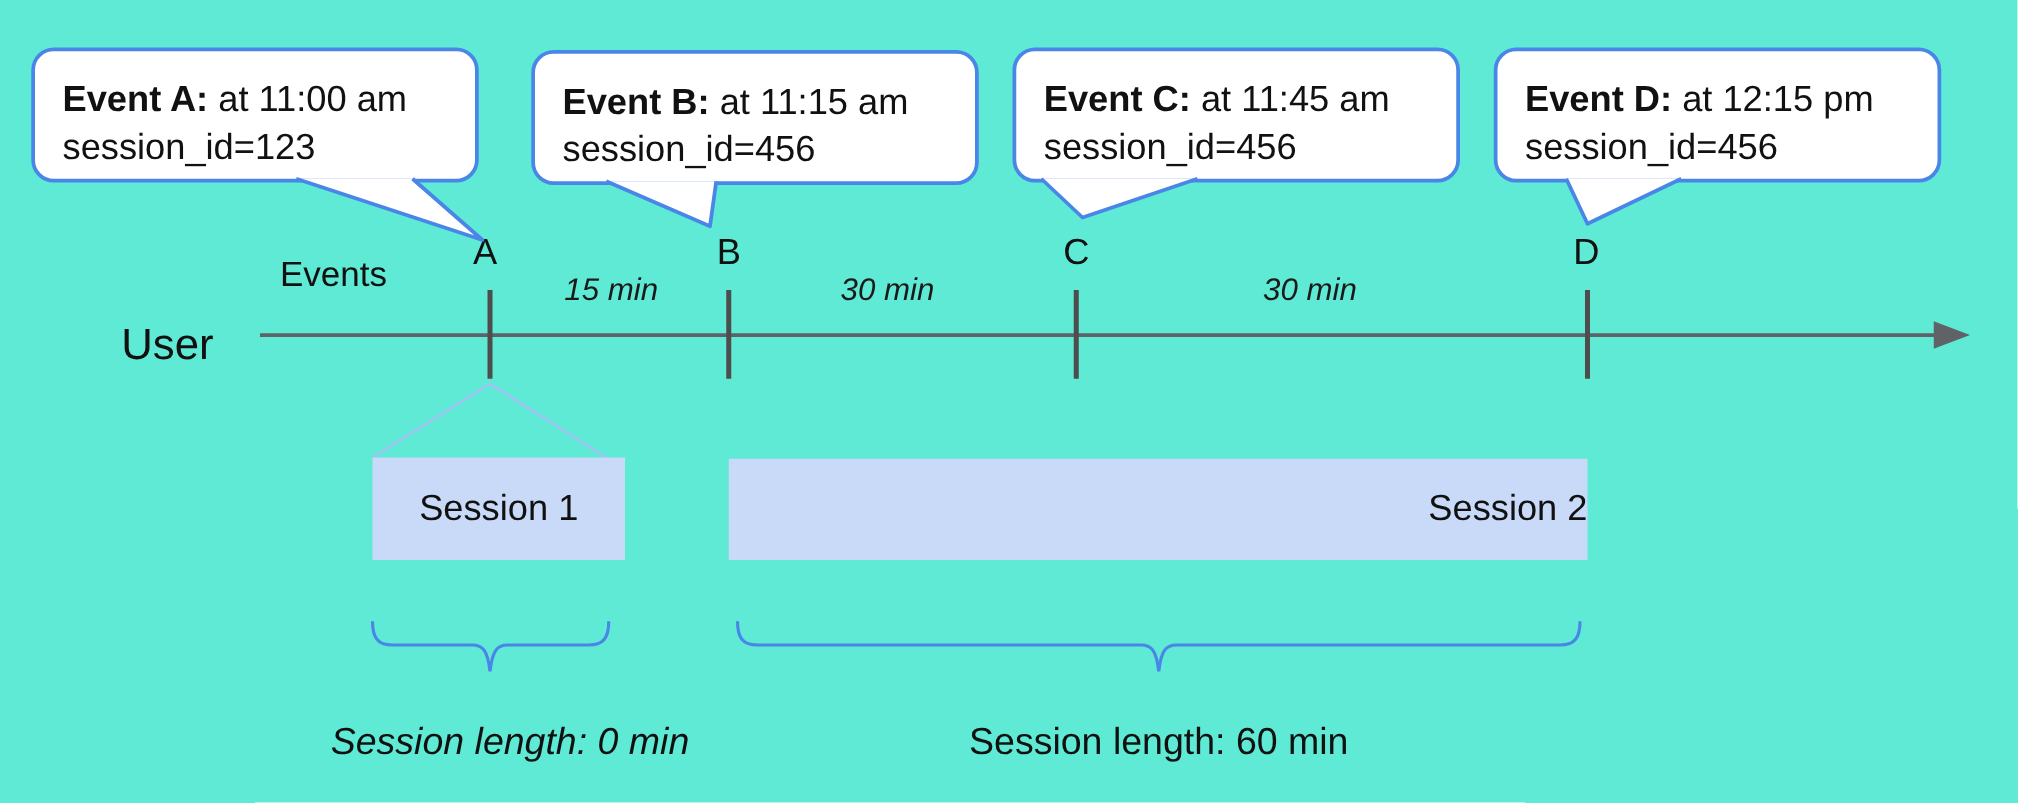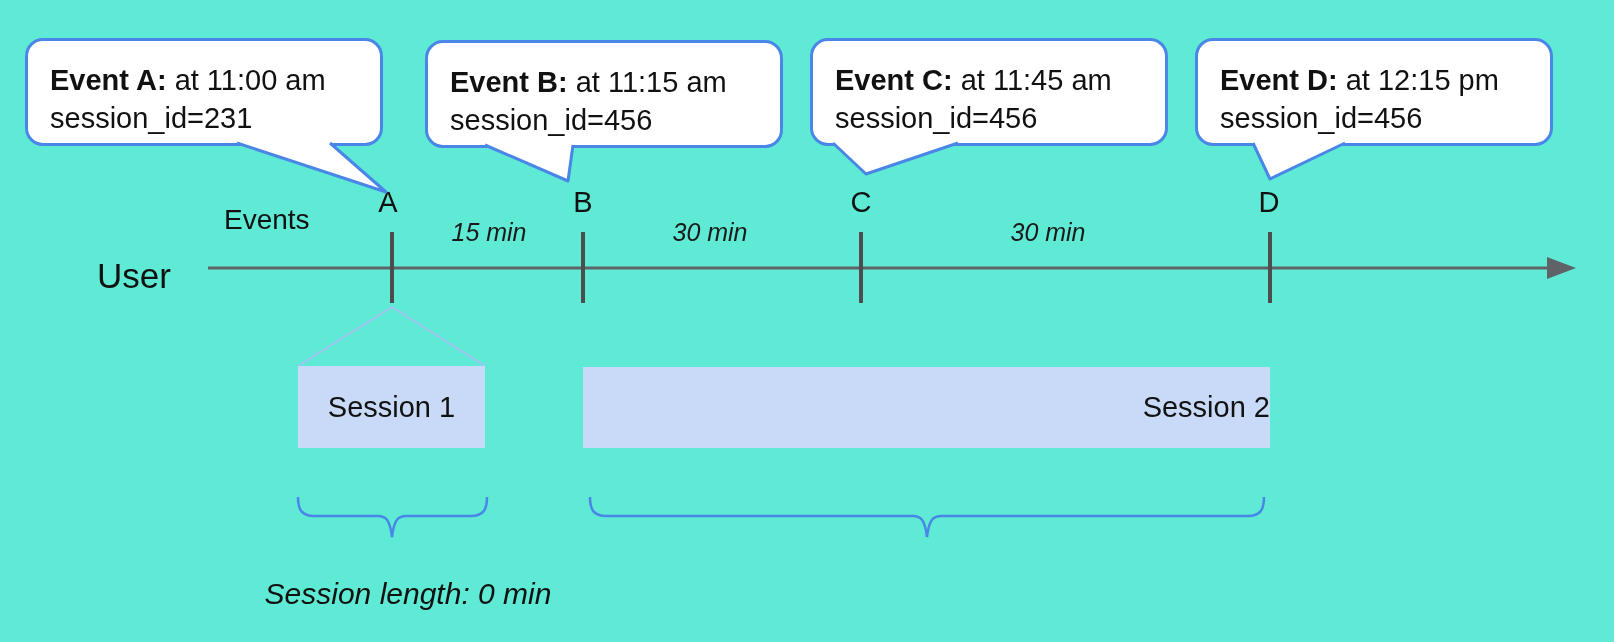--- a/index.html
+++ b/index.html
@@ -18,21 +18,21 @@
   .bubble .b{font-weight:bold;}
   .lbl{position:absolute;z-index:2;white-space:nowrap;}
   .marker-lbl{font-size:29px;top:186px;transform:translateX(-50%);}
   .interval-lbl{font-size:25px;top:218px;transform:translateX(-50%);color:#1a1a1a;font-style:italic;}
   .events-lbl{font-size:28px;top:204px;left:180px;margin-left:44px;}
   .user-lbl{font-size:35px;top:256px;left:97px;}
   .session-box{
     position:absolute;z-index:2;background:#c9daf8;display:flex;align-items:center;justify-content:center;
     font-size:29px;color:#111;
   }
-  .session1{left:298px;top:366px;width:187px;height:82px;}
+  .session1{left:298px;top:366px;width:202px;height:82px;}
   .session2{left:583px;top:367px;width:687px;height:81px;justify-content:flex-end;}
   .length-lbl{font-size:30px;top:577px;transform:translateX(-50%);}
 </style>
 </head>
 <body>
 
 <div class="stage">
 
   <svg class="layer lines" viewBox="0 0 1614 642">
     <line x1="208" y1="268" x2="1552" y2="268" stroke="#5f6368" stroke-width="3"></line>
@@ -42,21 +42,21 @@
     <line x1="861" y1="232" x2="861" y2="303" stroke="#4d4d4d" stroke-width="4"></line>
     <line x1="1270" y1="232" x2="1270" y2="303" stroke="#4d4d4d" stroke-width="4"></line>
     <path d="M392,307 L298,366 M392,307 L485,366" stroke="#a4c2f4" stroke-width="2" fill="none"></path>
     <path fill="none" stroke="#4a86e8" stroke-width="2.5" d="M298,497 C298,510 302,516 314,516 L378,516 C386,516 390,520 392,537 C394,520 398,516 406,516 L471,516 C483,516 487,510 487,497"></path>
     <path fill="none" stroke="#4a86e8" stroke-width="2.5" d="M590,497 C590,510 594,516 606,516 L913,516 C921,516 925,520 927,537 C929,520 933,516 941,516 L1248,516 C1260,516 1264,510 1264,497"></path>
   </svg>
 
   <div class="bubble" style="left:25px;top:38px;">
     <span class="b">Event A:</span>
     <span>at 11:00 am</span><br>
-    <span>session_id=231</span>
+    <span>session_id=123</span>
   </div>
   <div class="bubble" style="left:425px;top:40px;">
     <span class="b">Event B:</span>
     <span>at 11:15 am</span><br>
     <span>session_id=456</span>
   </div>
   <div class="bubble" style="left:810px;top:38px;">
     <span class="b">Event C:</span>
     <span>at 11:45 am</span><br>
     <span>session_id=456</span>
@@ -87,14 +87,15 @@
   <div class="lbl user-lbl">User</div>
 
   <div class="session-box session1">
     <span>Session 1</span>
   </div>
   <div class="session-box session2">
     <span>Session 2</span>
   </div>
 
   <div class="lbl length-lbl" style="left:408px;font-style:italic;">Session length: 0 min</div>
+  <div class="lbl length-lbl" style="left:927px;">Session length: 60 min</div>
 
 </div>
 
 </body></html>

